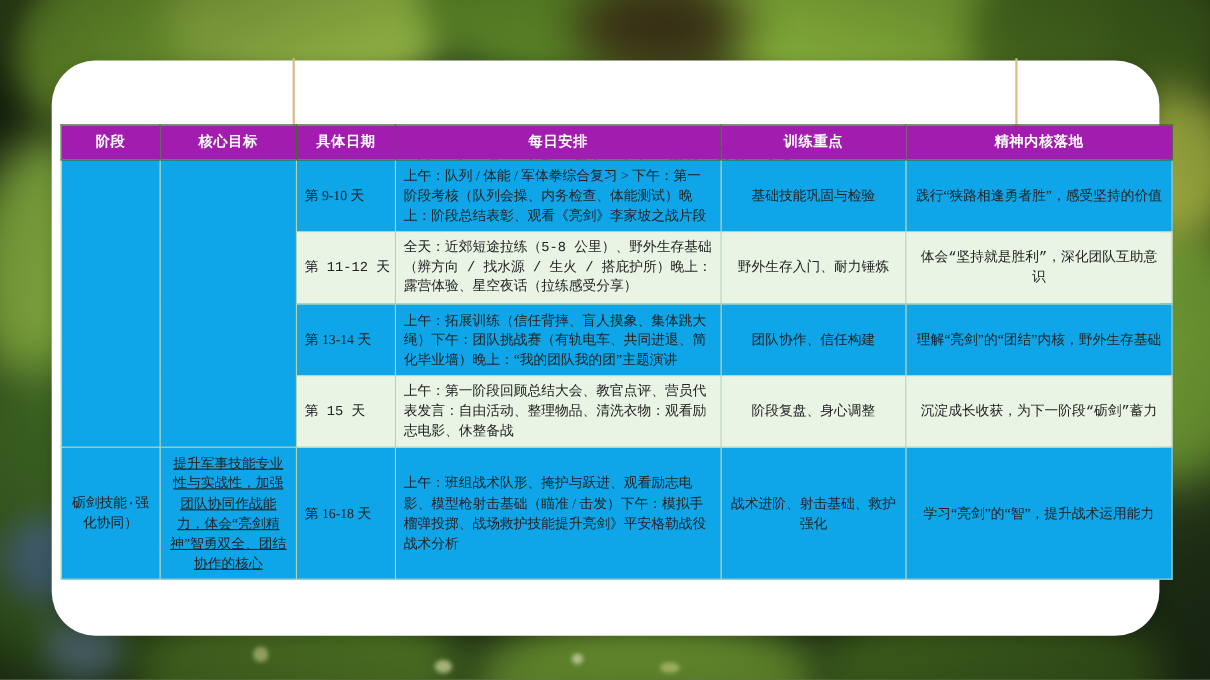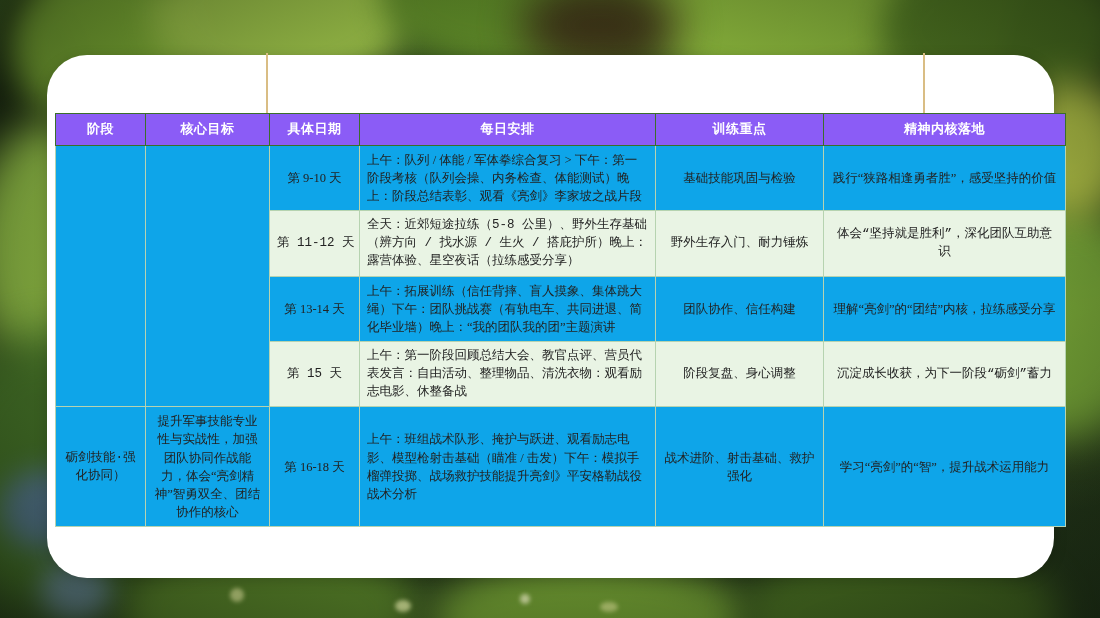--- a/index.html
+++ b/index.html
@@ -98,34 +98,34 @@
     font-size: 12.5px;
     color: #222;
   }
   table.schedule th, table.schedule td {
     border: 1px solid #b6d3b0;
     padding: 5px 7px;
     vertical-align: middle;
     line-height: 1.45;
   }
   table.schedule thead th {
-    background: #8b5cf6;
+    background: #a21caf;
     color: #ffffff;
     border: 1px solid #3b6e2b;
     font-weight: bold;
     font-size: 13px;
     padding: 6px 4px;
     letter-spacing: .5px;
   }
   tr.alt td { background: #e9f4e4; font-family: Liberation Mono, monospace; }
   tr.plain td { background: #0ea5e9; }
 
   td.c-stage { text-align: center; font-family: Liberation Mono, monospace; }
-  td.c-goal  { text-align: center; }
-  td.c-date  { text-align: center; white-space: nowrap; }
+  td.c-goal  { text-align: center; text-decoration: underline; }
+  td.c-date  { text-align: left; white-space: nowrap; }
   td.c-plan  { text-align: left; }
   td.c-focus { text-align: center; }
   td.c-spirit{ text-align: center; }
 
   
   col.w-stage  { width: 90px;  }
   col.w-goal   { width: 124px; }
   col.w-date   { width: 90px;  }
   col.w-plan   { width: 296px; }
   col.w-focus  { width: 168px; }
@@ -217,21 +217,21 @@
           <tr class="alt">
             <td class="c-date">第 11-12 天</td>
             <td class="c-plan">全天：近郊短途拉练（5-8 公里）、野外生存基础（辨方向 / 找水源 / 生火 / 搭庇护所）晚上：露营体验、星空夜话（拉练感受分享）</td>
             <td class="c-focus">野外生存入门、耐力锤炼</td>
             <td class="c-spirit">体会“坚持就是胜利”，深化团队互助意识</td>
           </tr>
           <tr class="plain">
             <td class="c-date">第 13-14 天</td>
             <td class="c-plan">上午：拓展训练（信任背摔、盲人摸象、集体跳大绳）下午：团队挑战赛（有轨电车、共同进退、简化毕业墙）晚上：“我的团队我的团”主题演讲</td>
             <td class="c-focus">团队协作、信任构建</td>
-            <td class="c-spirit">理解“亮剑”的“团结”内核，拉练感受分享</td>
+            <td class="c-spirit">理解“亮剑”的“团结”内核，野外生存基础</td>
           </tr>
           <tr class="alt">
             <td class="c-date">第 15 天</td>
             <td class="c-plan">上午：第一阶段回顾总结大会、教官点评、营员代表发言：自由活动、整理物品、清洗衣物：观看励志电影、休整备战</td>
             <td class="c-focus">阶段复盘、身心调整</td>
             <td class="c-spirit">沉淀成长收获，为下一阶段“砺剑”蓄力</td>
           </tr>
           <tr class="plain">
             <td class="c-stage">砺剑技能·强化协同）</td>
             <td class="c-goal">提升军事技能专业性与实战性，加强团队协同作战能力，体会“亮剑精神”智勇双全、团结协作的核心</td>

